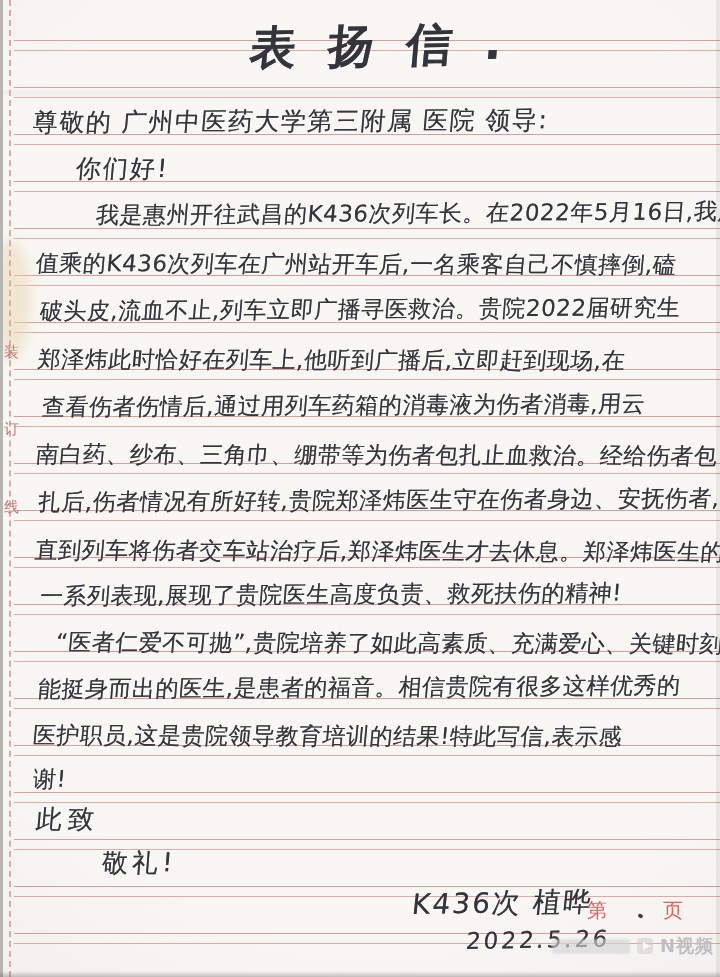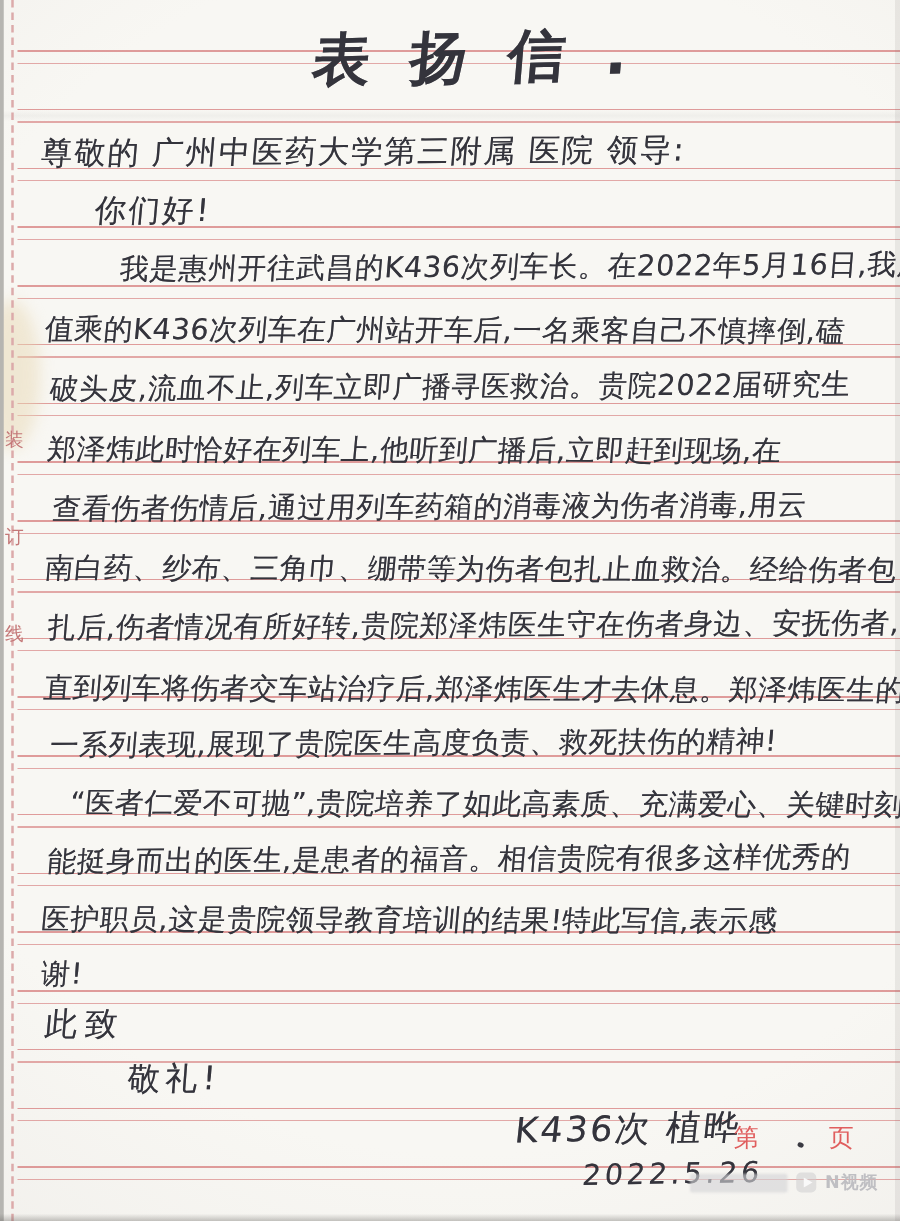--- a/index.html
+++ b/index.html
@@ -51,21 +51,21 @@
     font-family:"Liberation Serif",serif;}
   .pen-dot{position:absolute;left:638px;top:914px;width:5px;height:4px;border-radius:50%;
     background:#3a3a42;transform:rotate(25deg);}
   
   .watermark{position:absolute;left:552px;top:936px;height:20px;display:flex;align-items:center;gap:7px;}
   .wm-badge{width:78px;height:15px;border-radius:2px;background:rgba(212,212,214,.62);filter:blur(1px);}
   .wm-logo{width:16px;height:16px;border-radius:4px;background:rgba(205,205,208,.55);
     display:flex;align-items:center;justify-content:center;}
   .wm-tri{width:0;height:0;border-top:4px solid transparent;border-bottom:4px solid transparent;
     border-left:7px solid rgba(250,250,250,.95);margin-left:2px;}
-  .wm-text{font-size:14px;font-weight:bold;color:rgba(188,188,192,.95);letter-spacing:1px;}
+  .wm-text{font-size:18px;font-weight:bold;color:rgba(188,188,192,.95);letter-spacing:1px;}
 </style>
 </head>
 <body>
 
 <div class="paper">
 
   <div class="ruling"></div>
   <div class="stain"></div>
   <div class="crease"></div>
 

